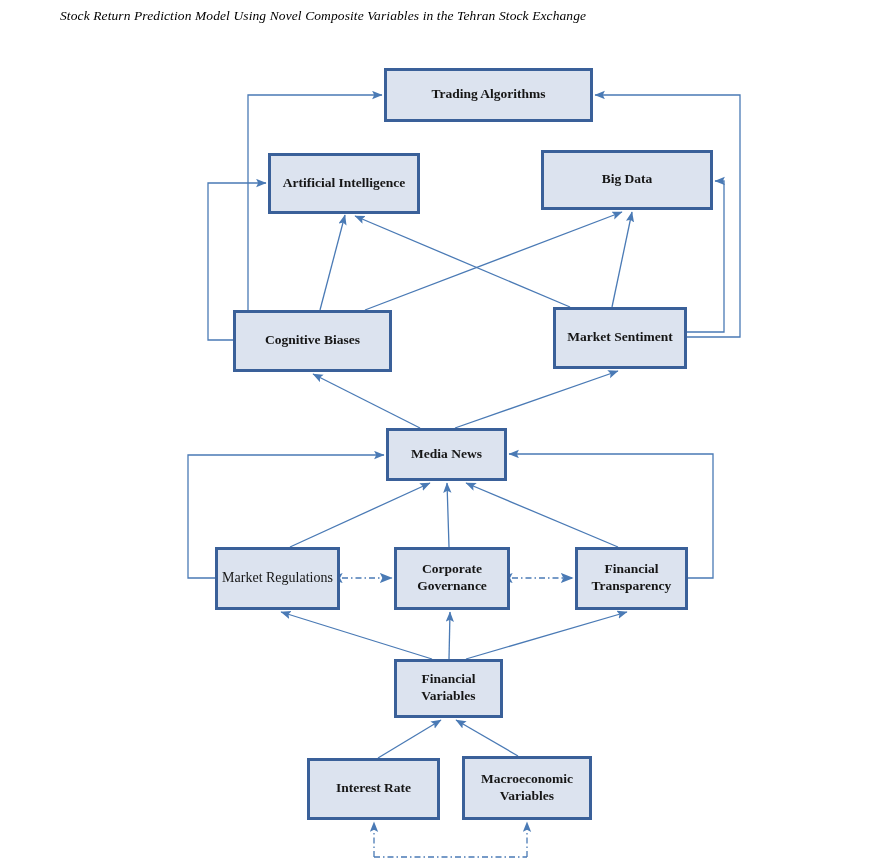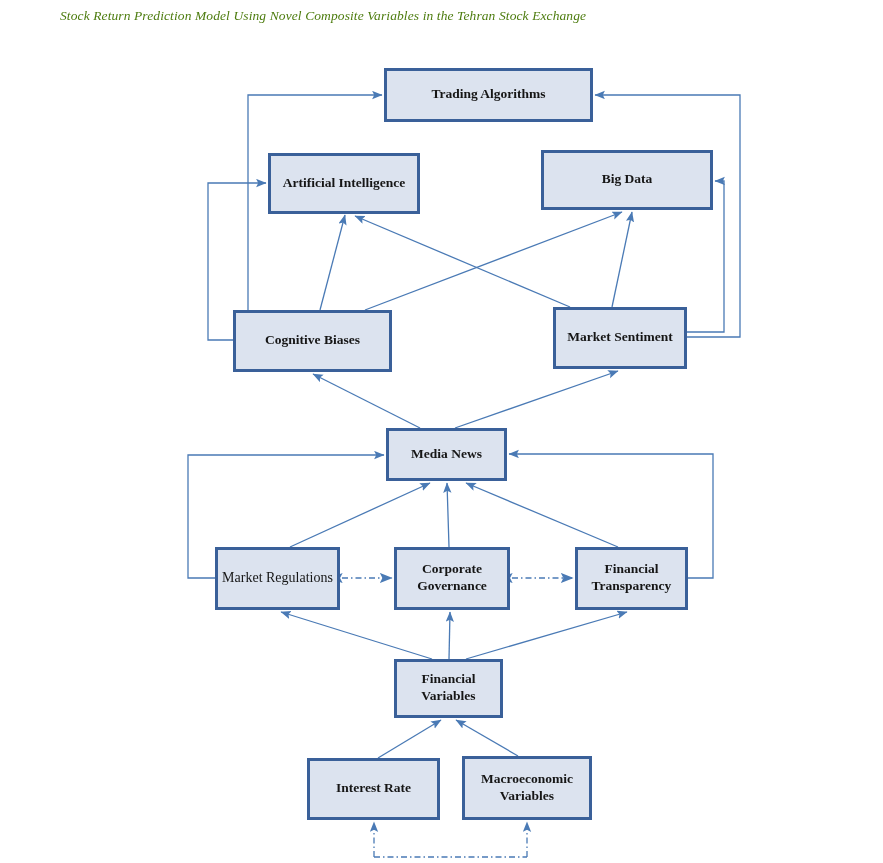--- a/index.html
+++ b/index.html
@@ -15,21 +15,21 @@
     overflow: hidden;
     position: relative;
   }
   #figure-title {
     position: absolute;
     left: 60px;
     top: 8px;
     font-family: "Liberation Serif", "DejaVu Serif", serif;
     font-style: italic;
     font-size: 13.5px;
-    color: #4d7c0f;
+    color: #000000;
     white-space: nowrap;
     letter-spacing: 0.1px;
   }
   #diagram-canvas {
     position: absolute;
     left: 0;
     top: 0;
     width: 883px;
     height: 863px;
   }

